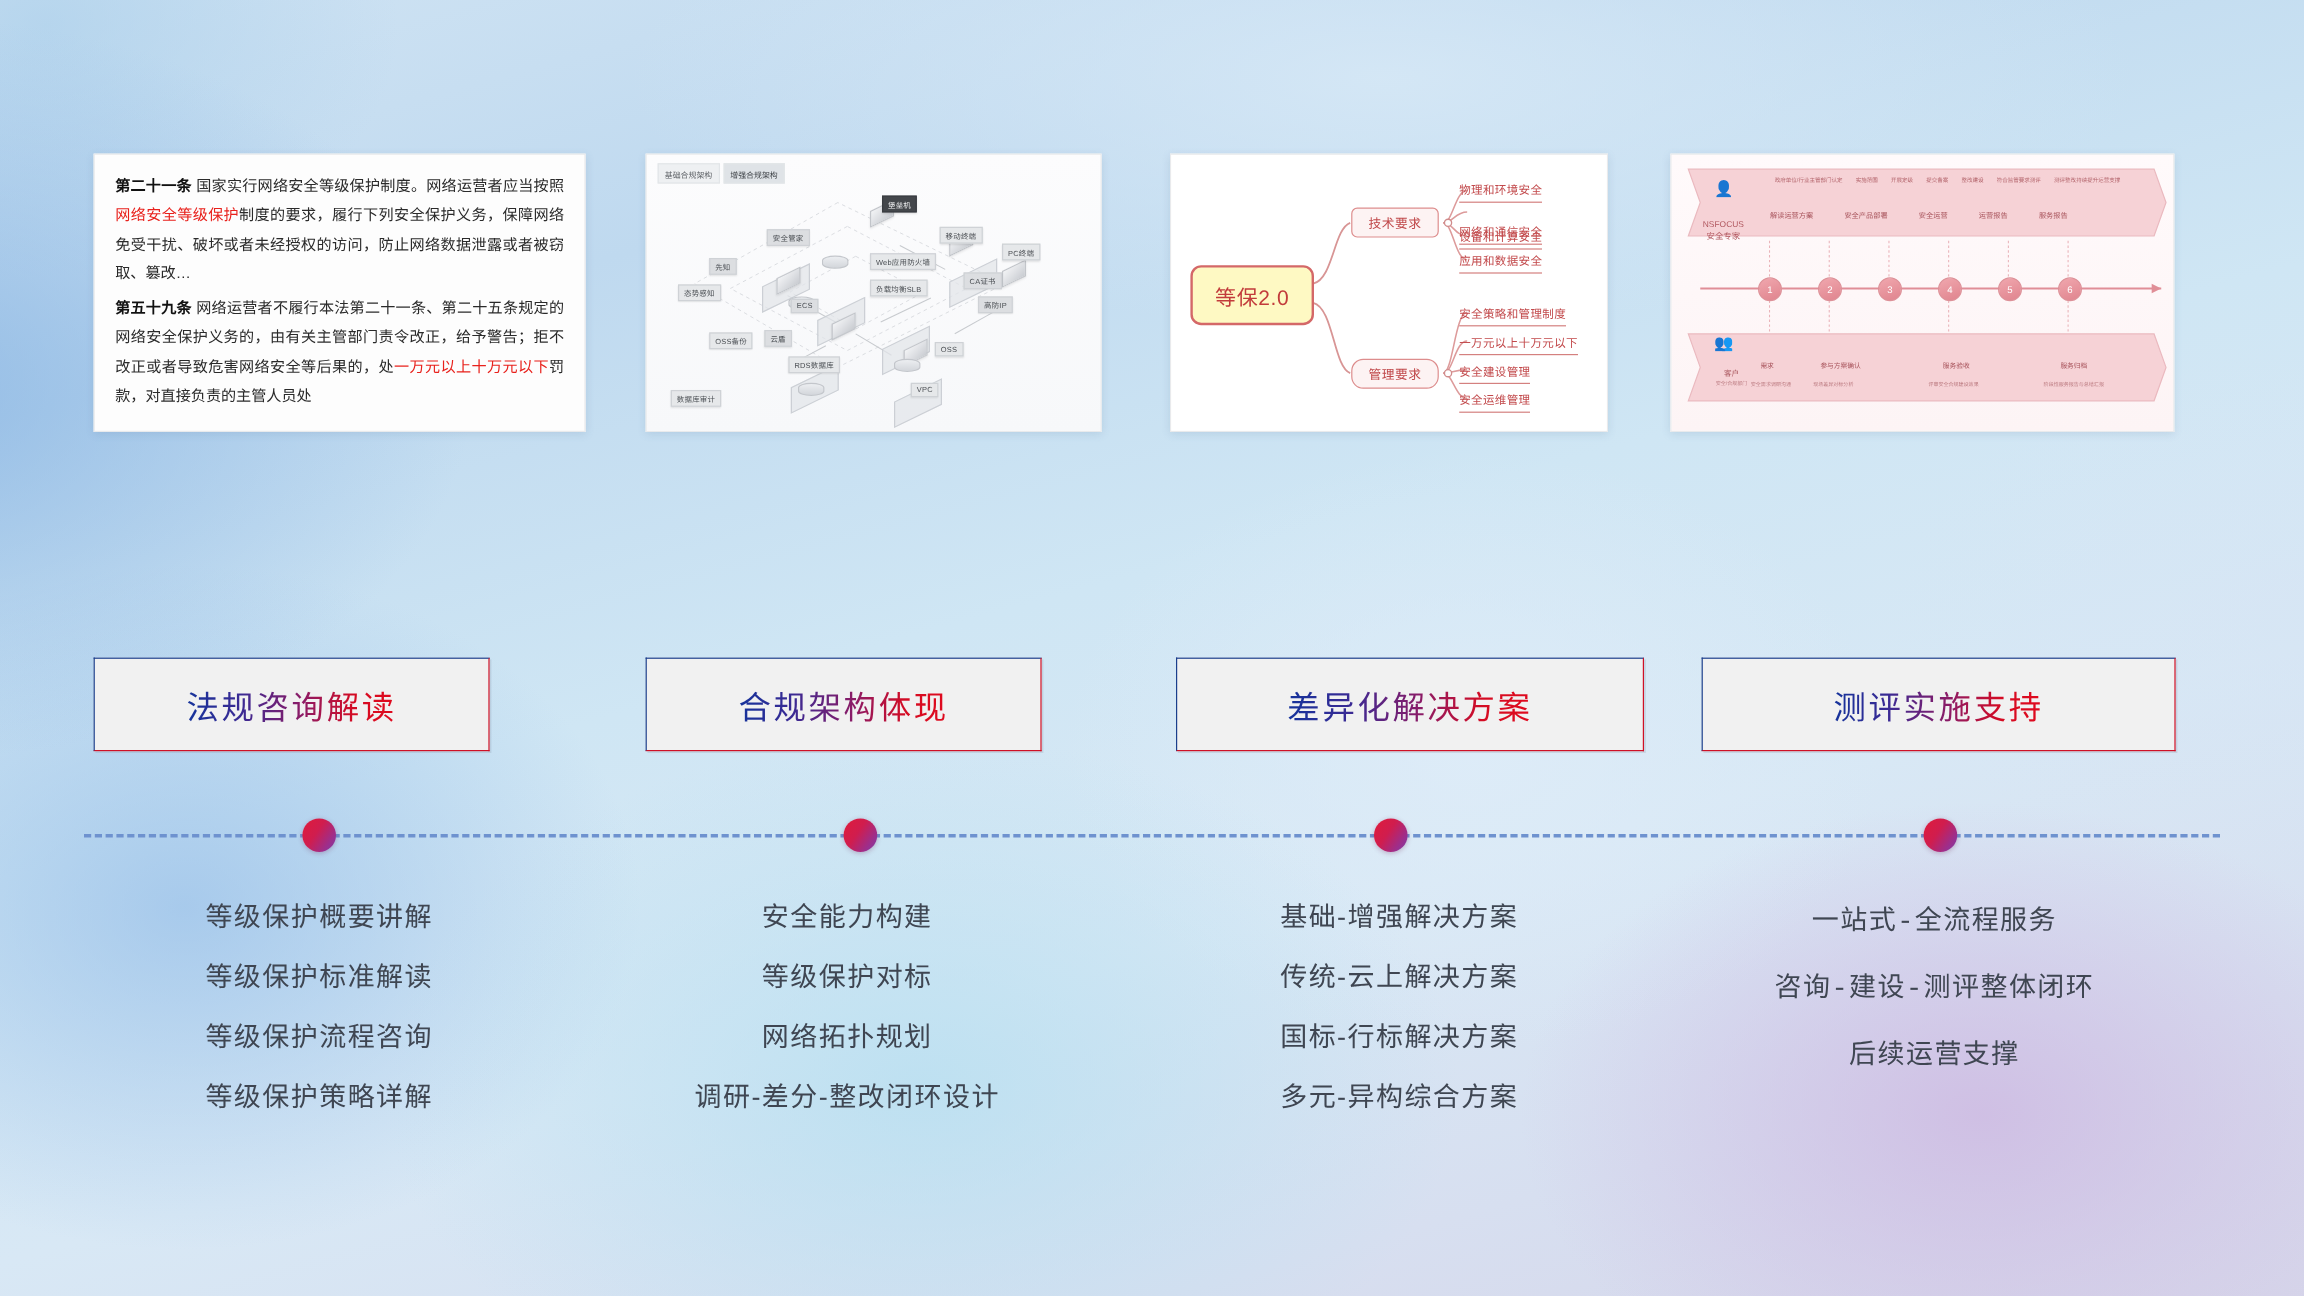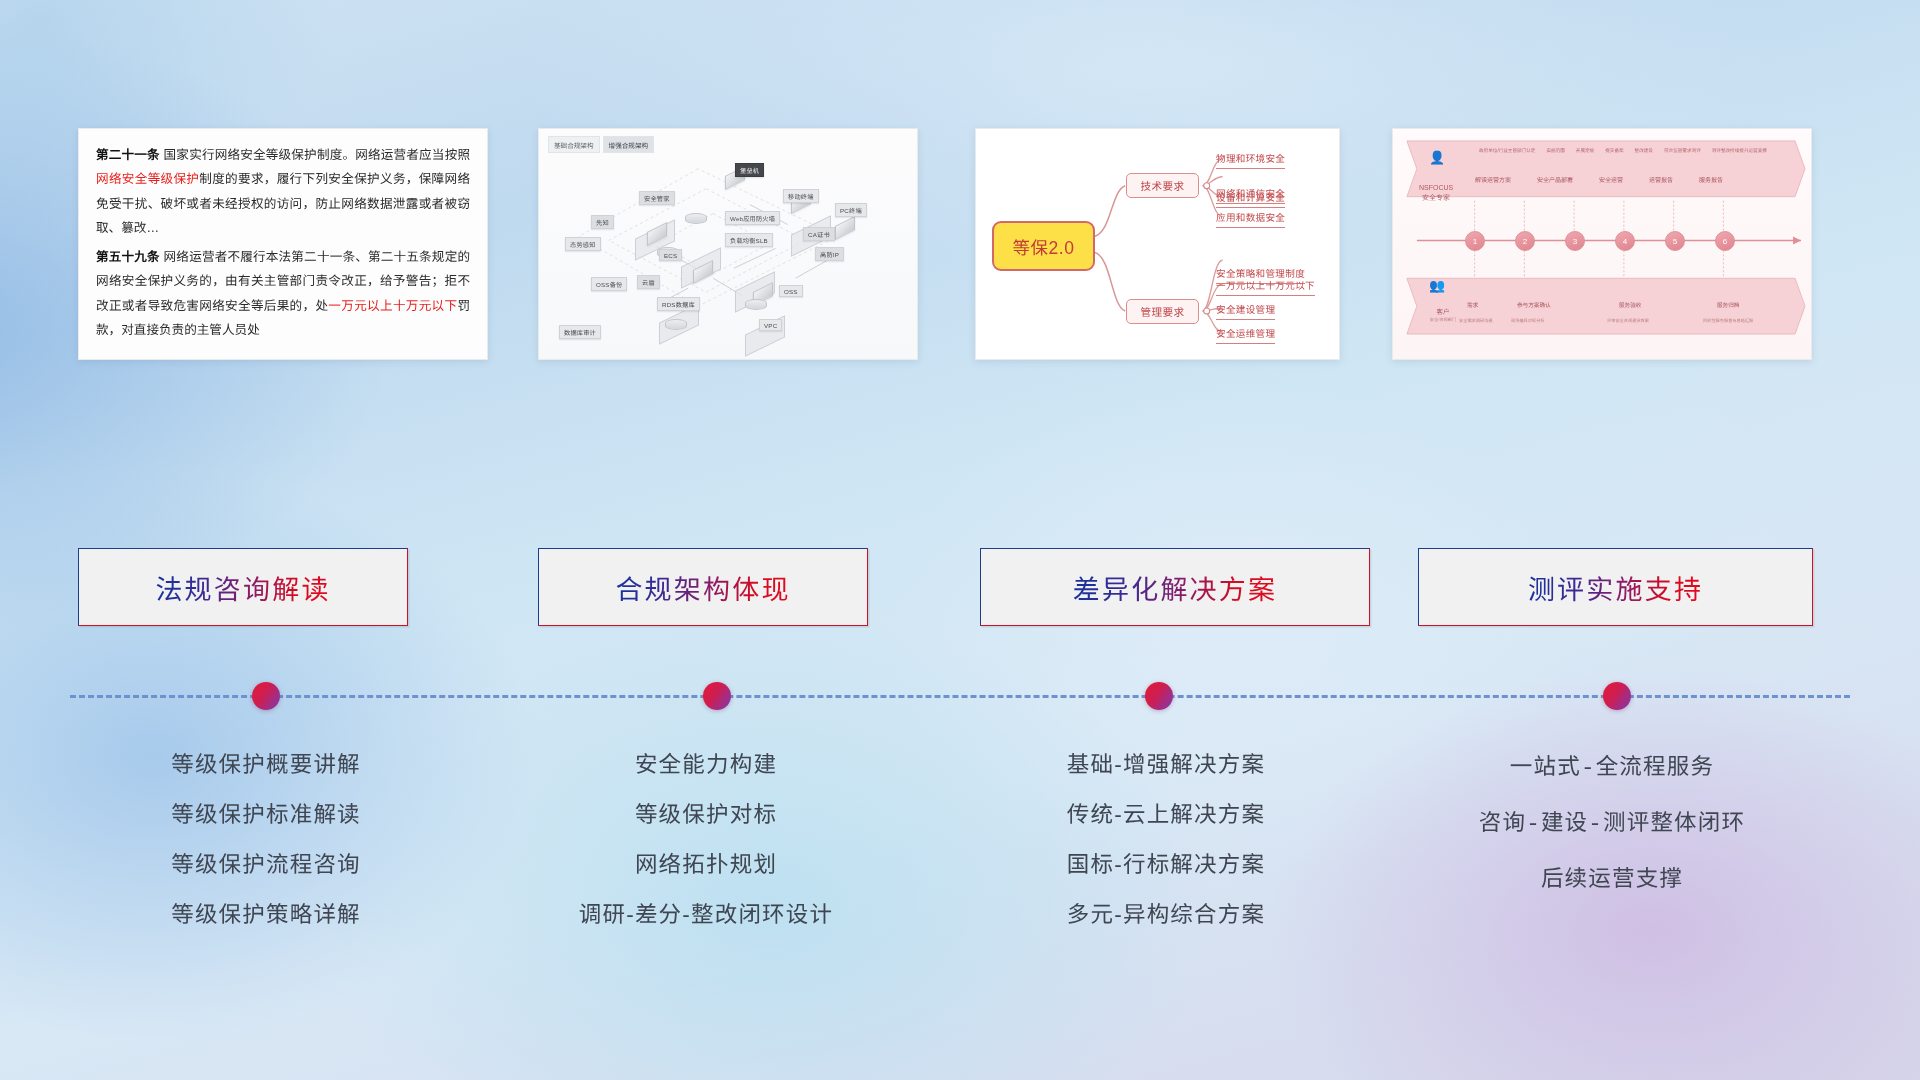--- a/index.html
+++ b/index.html
@@ -103,31 +103,31 @@
     border:1px solid #c3c6cb; border-radius:50%/36%;
   }
 
   
   .mm { position:relative; width:100%; height:100%; background:#fff; }
   .mm-root {
     position:absolute; left:16px; top:92px;
     width:103px; height:50px;
     display:flex; align-items:center; justify-content:center;
     font-size:17.5px; color:#c23b3b; letter-spacing:.5px;
-    background:#fde047; border:2.6px solid #d46868; border-radius:9px;
+    background:#fef9c3; border:2.6px solid #d46868; border-radius:9px;
   }
   .mm-b {
     position:absolute;
     display:flex; align-items:center; justify-content:center;
     font-size:10.6px; color:#c0484a; letter-spacing:.4px;
     background:#fdf3f3; border:1.4px solid #dd8d8d; border-radius:5px;
     width:73px; height:25px;
   }
   .mm-b.tech { left:150px; top:44px; }
-  .mm-b.mgmt { left:150px; top:170px; }
+  .mm-b.mgmt { left:150px; top:170px;border-radius:10px; }
   .mm-leaf {
     position:absolute; left:240px;
     font-size:9.6px; color:#c2494b; letter-spacing:.3px;
     white-space:nowrap;
     padding-bottom:2.5px;
     border-bottom:1.6px solid #d4807f;
     font-family:"Liberation Serif","DejaVu Serif",serif;
   }
   .mm svg { position:absolute; inset:0; }
 
@@ -329,21 +329,21 @@
         <div class="mm-root">等保2.0</div>
 
         <div class="mm-b tech">技术要求</div>
         <div class="mm-b mgmt">管理要求</div>
 
         <div class="mm-leaf" style="top:22px;text-align:center;">物理和环境安全</div>
         <div class="mm-leaf" style="top:41px;margin-top:16px;">网络和通信安全</div>
         <div class="mm-leaf" style="top:61px;">设备和计算安全</div>
         <div class="mm-leaf" style="top:81px;">应用和数据安全</div>
 
-        <div class="mm-leaf" style="top:125px;margin-top:12px;">安全策略和管理制度</div>
+        <div class="mm-leaf" style="top:125px;">安全策略和管理制度</div>
         <div class="mm-leaf" style="top:149px;">一万元以上十万元以下</div>
         <div class="mm-leaf" style="top:173px;">安全建设管理</div>
         <div class="mm-leaf" style="top:197px;">安全运维管理</div>
       </div>
     </div>
 
     <div class="card c4">
       <div class="svc">
 
         <svg viewBox="0 0 420 232">

